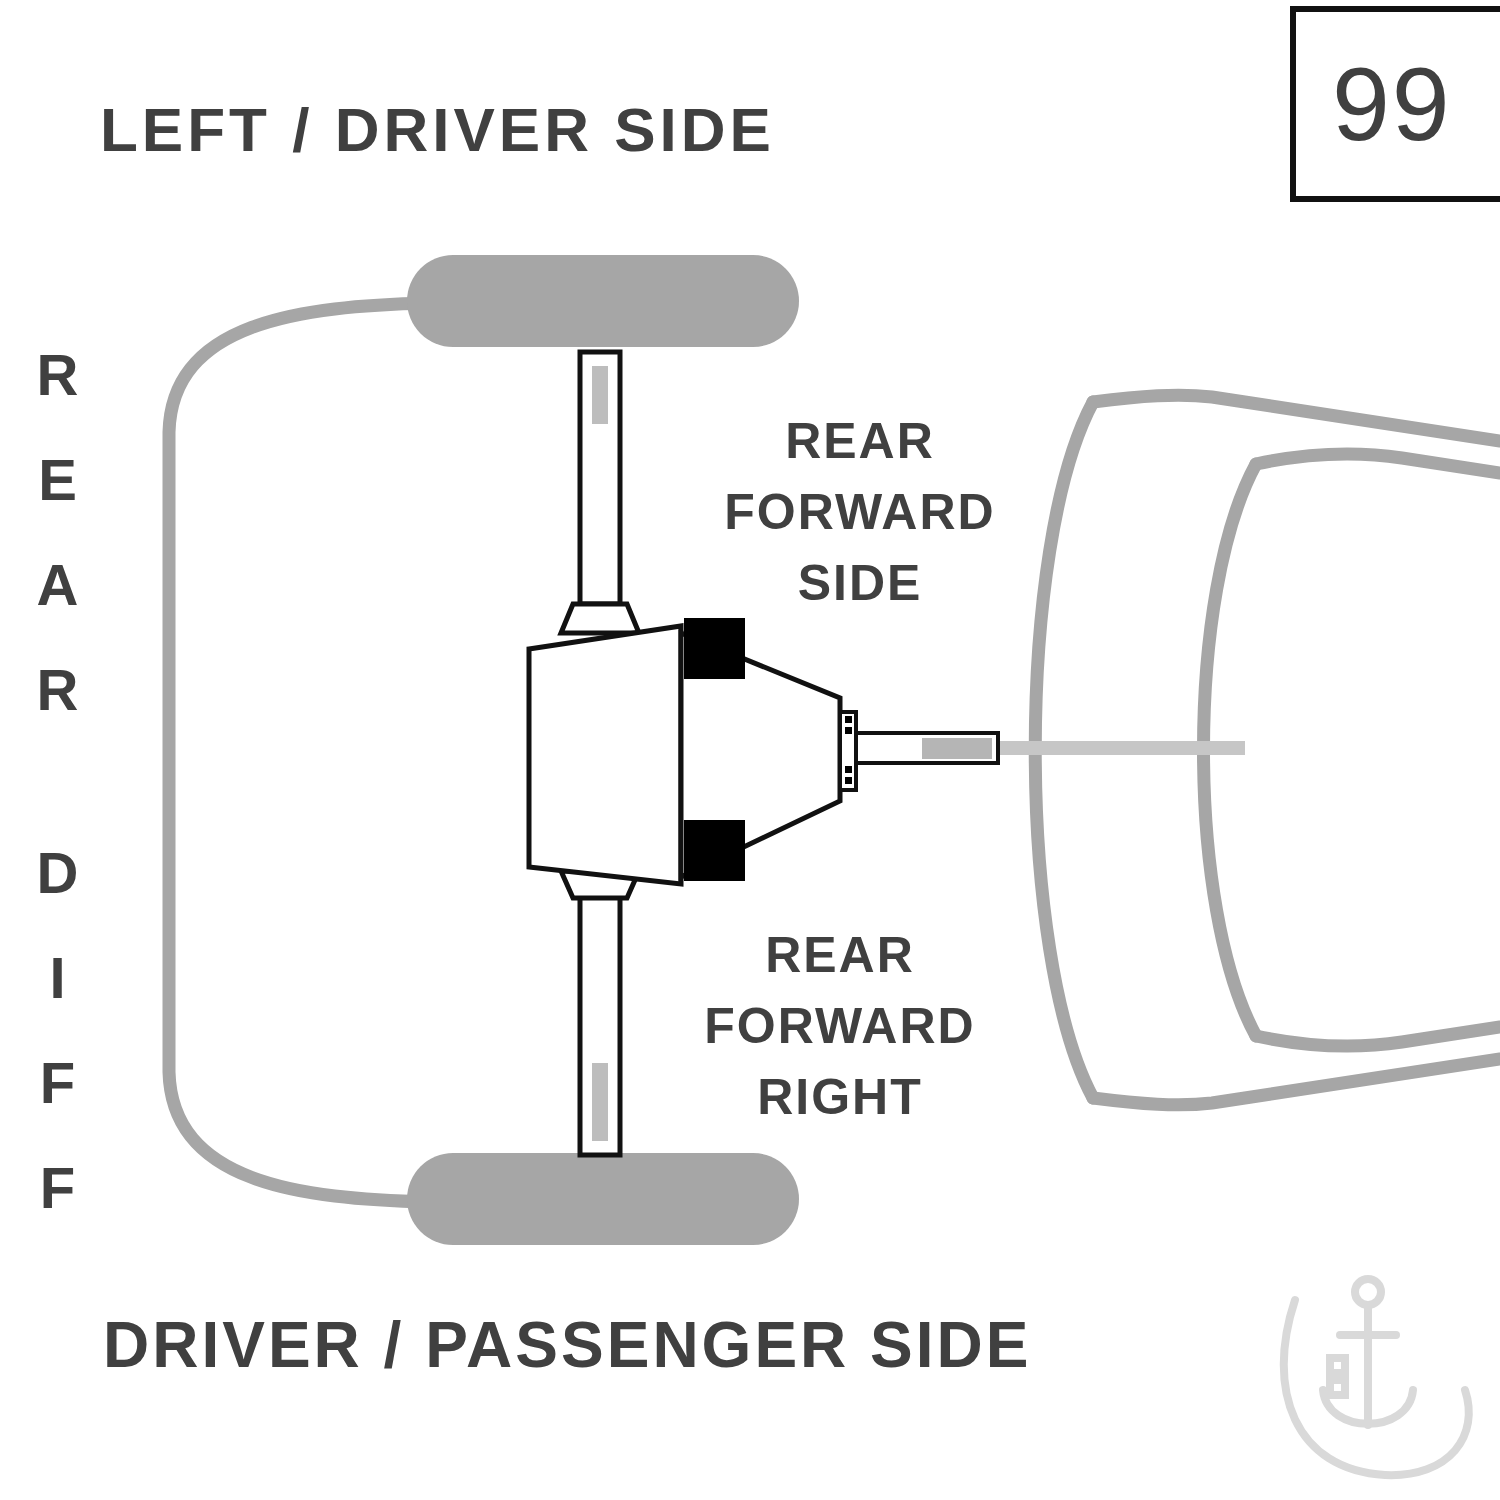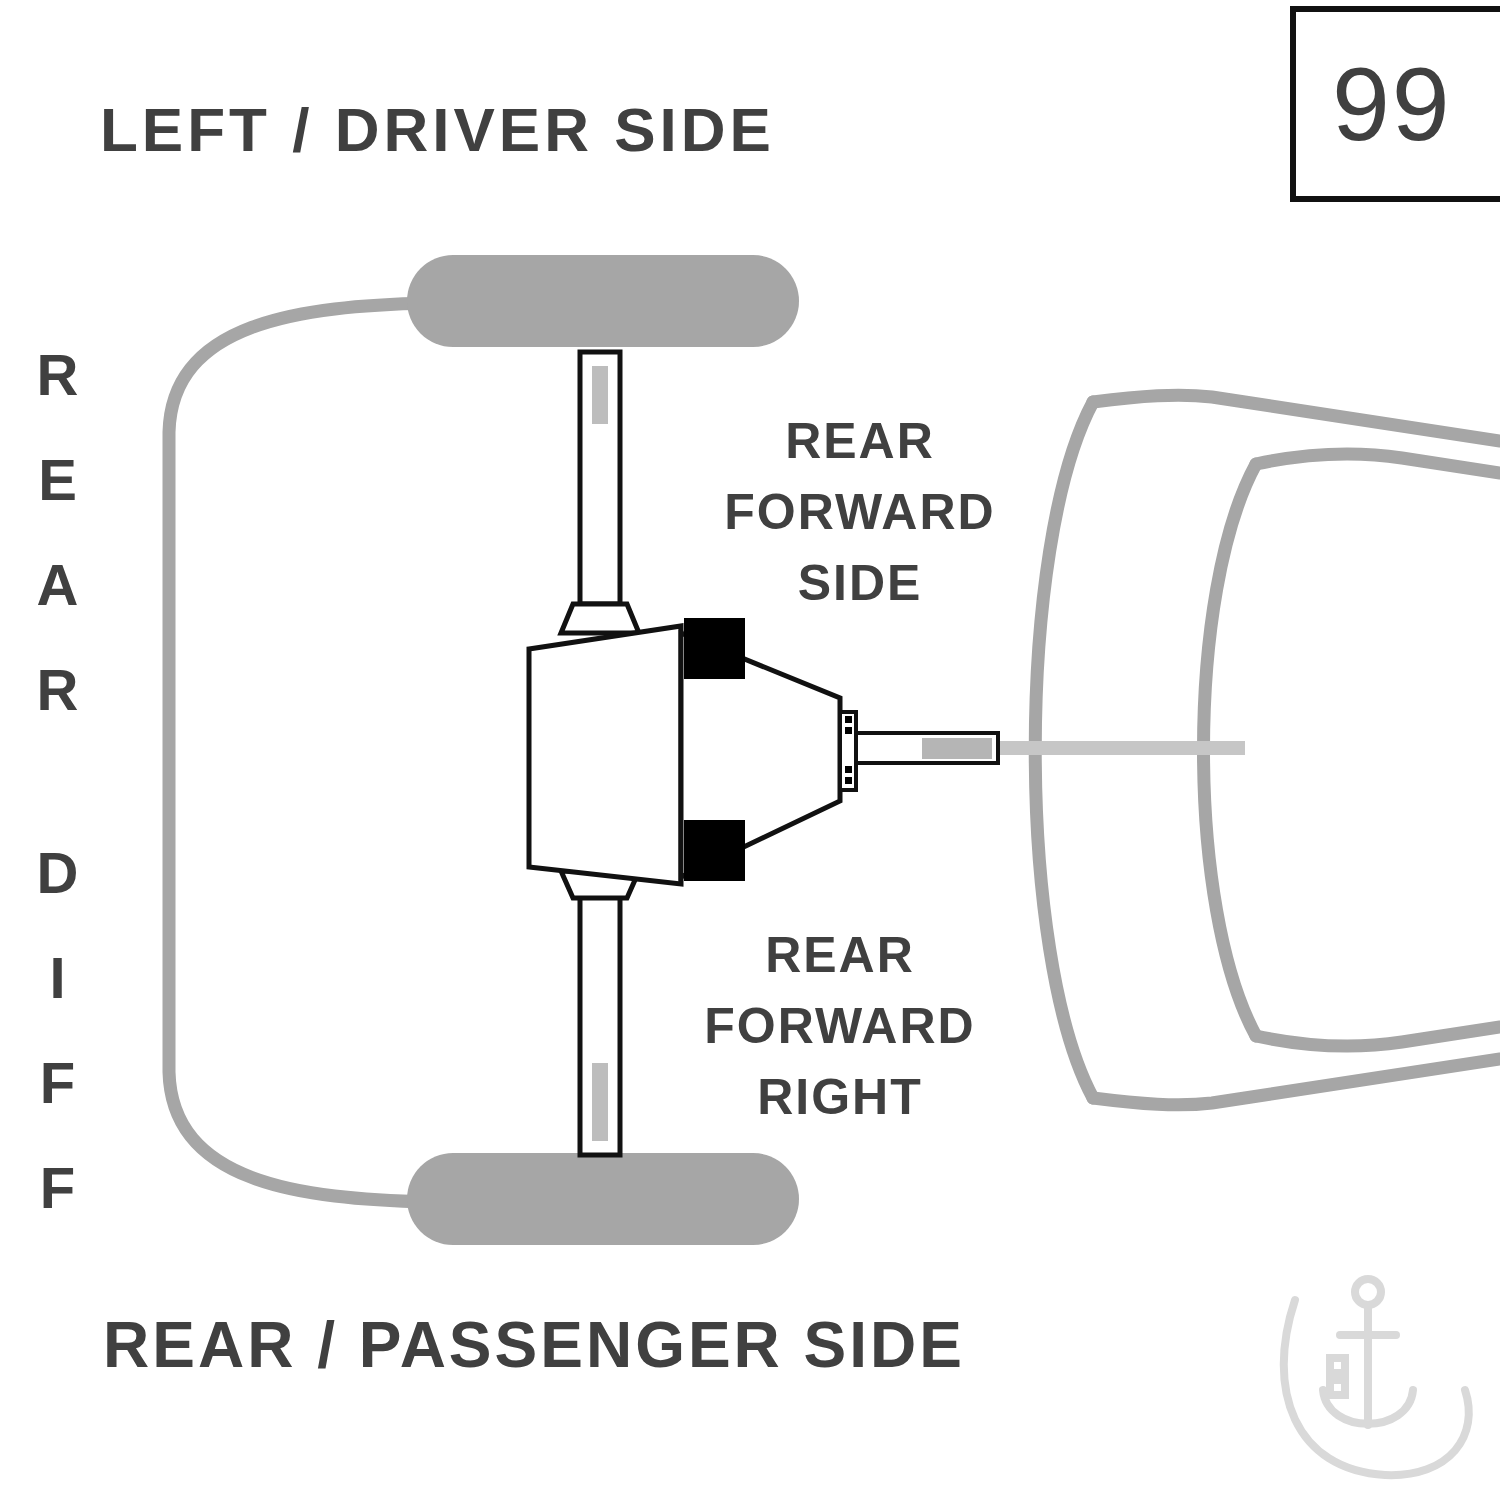--- a/index.html
+++ b/index.html
@@ -118,15 +118,15 @@
     <div>FORWARD</div>
     <div>SIDE</div>
   </div>
 
   <div class="mount-label right">
     <div>REAR</div>
     <div>FORWARD</div>
     <div>RIGHT</div>
   </div>
 
-  <div class="label-bottom">REAR / PASSENGER SIDE</div>
+  <div class="label-bottom">DRIVER / PASSENGER SIDE</div>
 
 </div>
 
 </body></html>

